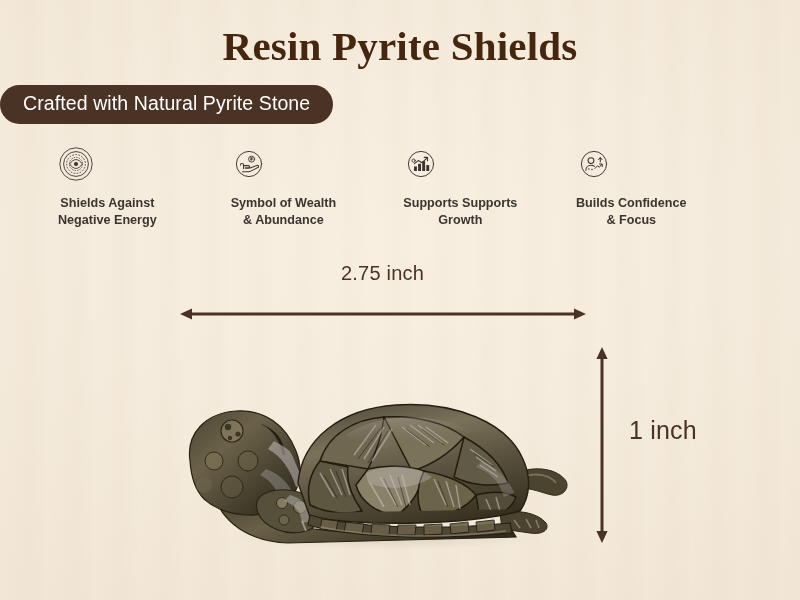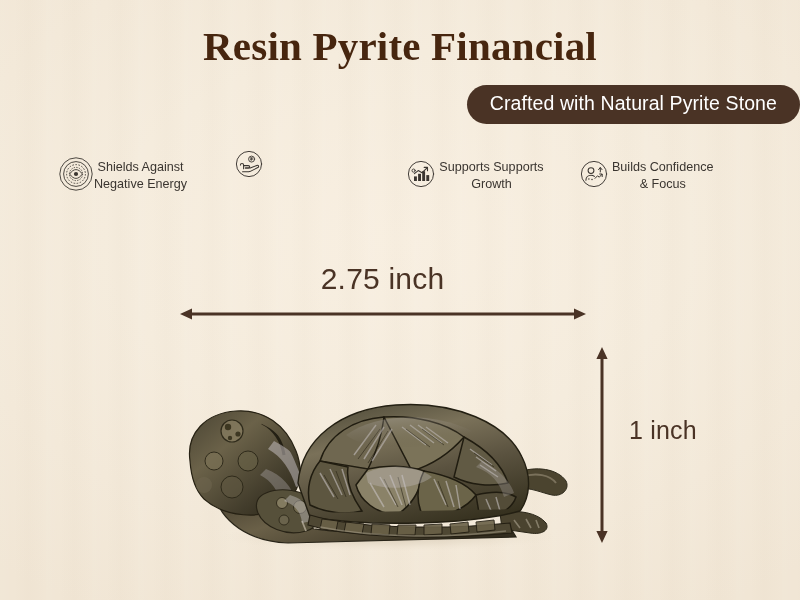--- a/index.html
+++ b/index.html
@@ -50,21 +50,21 @@
     color: #47260f;
     white-space: nowrap;
   }
 
   
   #subtitle-wrap {
     position: absolute;
     top: 85px;
     left: 0;
     width: 800px;
-    text-align: right;
+    text-align: left;
   }
   #subtitle-pill {
     display: inline-block;
     background: #4a3325;
     color: #ffffff;
     font-size: 19.5px;
     font-weight: normal;
     line-height: 1;
     padding: 9px 23px 10px 23px;
     border-radius: 999px;
@@ -78,22 +78,23 @@
     top: 146px;
     left: 58px;
     width: 690px;
     display: flex;
     justify-content: space-between;
     align-items: flex-start;
   }
   .feature {
     width: 172px;
     display: flex;
-    flex-direction: row;
-    align-items: flex-end;
+    flex-direction: column;
+    align-items: flex-start;
+    font-weight: bold;
   }
   .feature-icon {
     width: 36px;
     height: 36px;
     display: block;
   }
   .feature-label {
     margin-top: 13px;
     font-size: 12.6px;
     line-height: 16.5px;
@@ -102,21 +103,21 @@
     white-space: pre-line;
   }
 
   
   #width-label {
     position: absolute;
     top: 262px;
     left: 181px;
     width: 403px;
     text-align: center;
-    font-size: 30px;
+    font-size: 20px;
     color: #4a3325;
     letter-spacing: 0.2px;
   }
   #width-arrow {
     position: absolute;
     left: 178px;
     top: 303px;
     width: 410px;
     height: 22px;
   }
@@ -150,21 +151,21 @@
   }
   #product svg { display: block; }
 </style>
 </head>
 <body>
 
 <div id="poster">
 
   <div id="paper-texture"></div>
 
-  <div id="title">Resin Pyrite Financial</div>
+  <div id="title">Resin Pyrite Shields</div>
 
   <div id="subtitle-wrap">
     <span id="subtitle-pill">Crafted with Natural Pyrite Stone</span>
   </div>
 
   <div id="features">
 
     <div class="feature">
       <span class="feature-icon">
         <svg viewBox="0 0 36 36" width="36" height="36" fill="none" stroke="#3a3530" stroke-width="0.9">
@@ -184,20 +185,22 @@
       <span class="feature-icon">
         <svg viewBox="0 0 36 36" width="36" height="36" fill="none" stroke="#3a3530" stroke-width="1.05" stroke-linecap="round" stroke-linejoin="round">
           <circle cx="18" cy="18" r="12.6" stroke-width="0.95"></circle>
           <circle cx="20.6" cy="13.1" r="3.0" stroke-width="0.9"></circle>
           <path d="M19.4 11.9h2.4M19.4 13.3h2.4M20.2 14.9v-3.0M20.2 13.3c1.1 0 1.4-1.4 0-1.4" stroke-width="0.7"></path>
           <path d="M9.4 19.1c0-.9.7-1.6 1.6-1.6s1.6.7 1.6 1.6v3.6"></path>
           <path d="M12.6 19.6h4.6c.9 0 1.5.5 1.5 1.2s-.6 1.2-1.5 1.2h-2.6"></path>
           <path d="M14.3 22h4.9l6.6-2.6c.9-.35 1.8.15 1.8 1 0 .5-.25.9-.75 1.15l-7.0 3.6c-.8.4-1.45.5-2.3.5h-6.0"></path>
         </svg>
       </span>
+      <span class="feature-label">Symbol of Wealth
+&amp; Abundance</span>
     </div>
 
     <div class="feature">
       <span class="feature-icon">
         <svg viewBox="0 0 36 36" width="36" height="36" fill="none" stroke="#3a3530" stroke-width="1.05" stroke-linecap="round" stroke-linejoin="round">
           <circle cx="18" cy="18" r="12.6" stroke-width="0.95"></circle>
           <rect x="11.0" y="20.4" width="2.9" height="4.6" fill="#3a3530" stroke="none"></rect>
           <rect x="15.1" y="17.8" width="2.9" height="7.2" fill="#3a3530" stroke="none"></rect>
           <rect x="19.2" y="15.2" width="2.9" height="9.8" fill="#3a3530" stroke="none"></rect>
           <rect x="23.3" y="19.1" width="2.9" height="5.9" fill="#3a3530" stroke="none"></rect>

